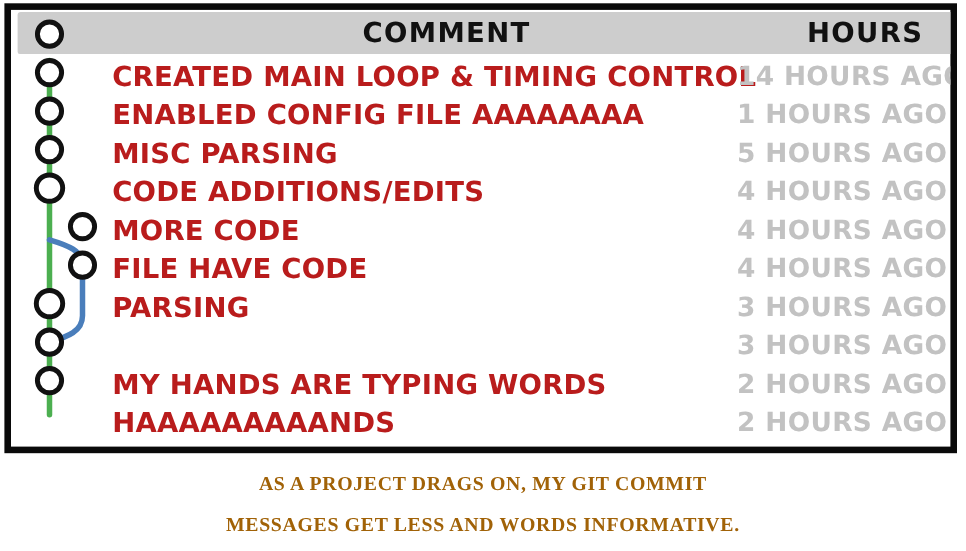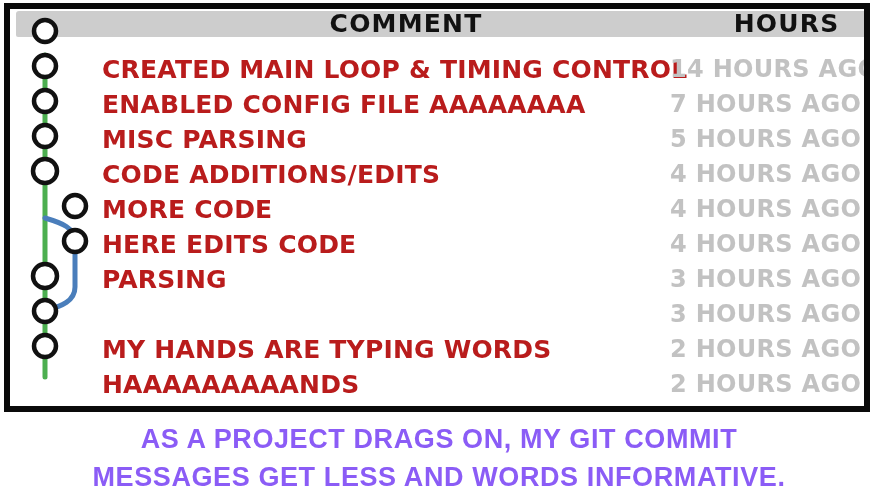--- a/index.html
+++ b/index.html
@@ -32,21 +32,21 @@
   #table-header {
     position: absolute;
     left: 0;
     top: 0;
     width: 100%;
     height: 42px;
   }
   .hdr-block {
     position: absolute;
     top: 2px;
-    height: 26px;
+    height: 38px;
     background: #cdcdcd;
     border-radius: 2px 3px 2px 3px;
     padding-left: 13px;
   }
   .hdr-block.wobble-a { border-radius: 3px 2px 4px 2px; }
   .hdr-block.wobble-b { border-radius: 2px 4px 2px 3px; }
   .hdr-label {
     position: absolute;
     width: 100%;
     top: 50%;
@@ -117,25 +117,25 @@
 
   
   #caption {
     position: absolute;
     left: 0;
     top: 420px;
     width: 878px;
     text-align: center;
   }
   .caption-line {
-    font-family: Liberation Sans, sans-serif;
-    font-size: 27px;
+    font-family: Liberation Serif, serif;
+    font-size: 18px;
     font-weight: 700;
     letter-spacing: 0.6px;
-    color: #8b5cf6;
+    color: #a16207;
     line-height: 38px;
     white-space: nowrap;
   }
 </style>
 </head>
 <body>
 
 <div id="comic-panel">
 
   <div id="comic-frame">
@@ -175,40 +175,40 @@
 
     <div id="rows">
 
       <div class="commit-row">
         <div class="commit-message">CREATED MAIN LOOP &amp; TIMING CONTROL</div>
         <div class="commit-date">14 HOURS AGO</div>
       </div>
 
       <div class="commit-row">
         <div class="commit-message">ENABLED CONFIG FILE AAAAAAAA</div>
-        <div class="commit-date">7 HOURS AGO</div>
+        <div class="commit-date">1 HOURS AGO</div>
       </div>
 
       <div class="commit-row">
         <div class="commit-message">MISC PARSING</div>
         <div class="commit-date">5 HOURS AGO</div>
       </div>
 
       <div class="commit-row">
         <div class="commit-message">CODE ADDITIONS/EDITS</div>
         <div class="commit-date">4 HOURS AGO</div>
       </div>
 
       <div class="commit-row">
         <div class="commit-message">MORE CODE</div>
         <div class="commit-date">4 HOURS AGO</div>
       </div>
 
       <div class="commit-row">
-        <div class="commit-message">HERE EDITS CODE</div>
+        <div class="commit-message">FILE HAVE CODE</div>
         <div class="commit-date">4 HOURS AGO</div>
       </div>
 
       <div class="commit-row">
         <div class="commit-message">PARSING</div>
         <div class="commit-date">3 HOURS AGO</div>
       </div>
 
       <div class="commit-row">
         <div class="commit-date">3 HOURS AGO</div>

